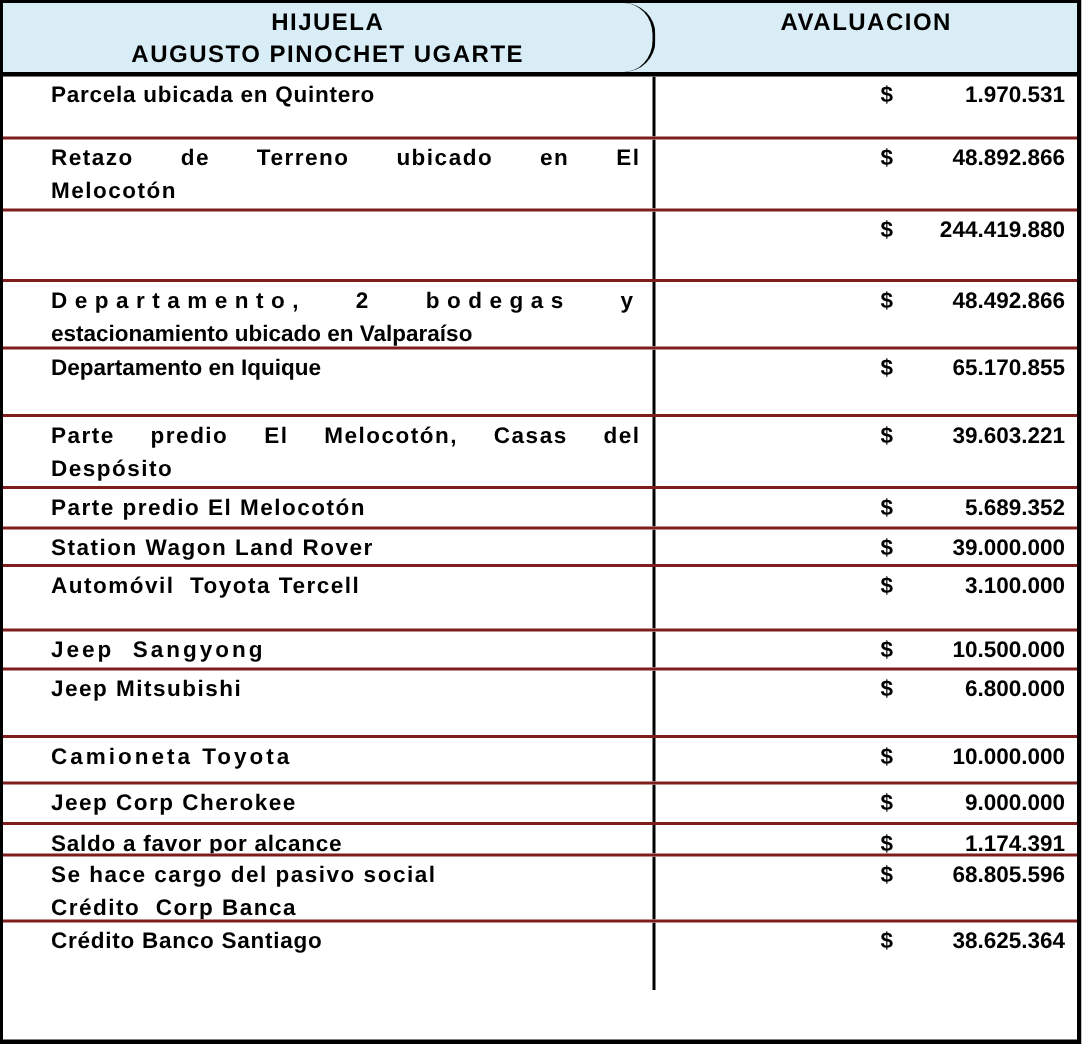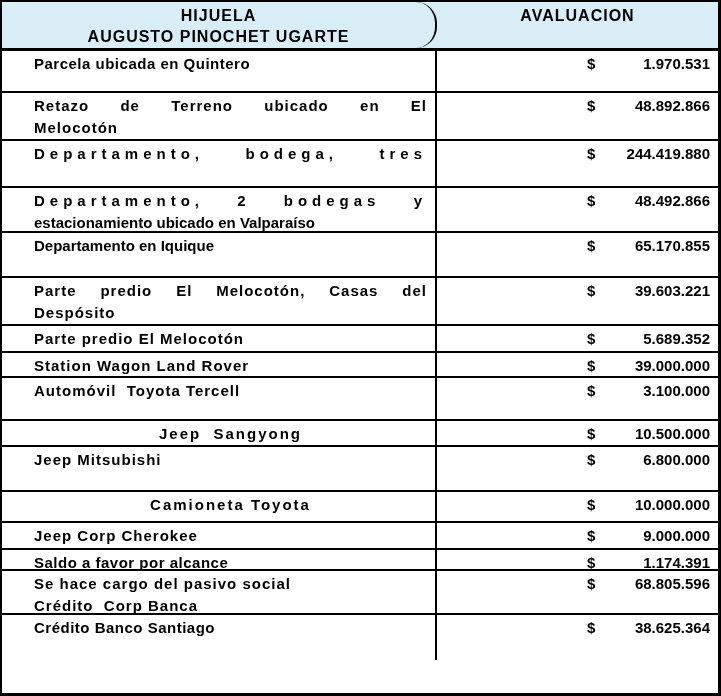--- a/index.html
+++ b/index.html
@@ -14,21 +14,21 @@
     height: 696px;
     box-sizing: border-box;
     border: solid #000;
     border-width: 2px 3px 3px 2px;
     background: #ffffff;
     overflow: hidden;
   }
   .row {
     display: flex;
     box-sizing: border-box;
-    border-bottom: 2px solid #000000;
+    border-bottom: 2px solid #7f1d1d;
     overflow: hidden;
   }
   .row.last { border-bottom: none; }
   .hdr-row {
     display: flex;
     box-sizing: border-box;
     height: 49px;
     border-bottom: 3px solid #000;
     background: #d8edf5;
     overflow: hidden;
@@ -64,21 +64,21 @@
     display: inline-flex;
     justify-content: space-between;
     min-width: 123px;
     font-size: 15px;
     line-height: 22px;
   }
   .just { text-align: justify; text-align-last: justify; }
   .ls0  { letter-spacing: 0; }
   .ls05 { letter-spacing: 0.5px; }
   .ls1  { letter-spacing: 1px; }
-  .ls2  { letter-spacing: 2px; text-align: center; }
+  .ls2  { letter-spacing: 2px; }
   .ls5  { letter-spacing: 5px; }
 </style>
 </head>
 <body>
 
 <div class="doc">
 
   <div class="hdr-row">
     <div class="cell desc">
       <div class="hdr-ln">HIJUELA</div>
@@ -109,21 +109,20 @@
     <div class="cell amt">
       <span class="money">
           <span>$</span>
           <span>48.892.866</span>
         </span>
     </div>
   </div>
 
   <div class="row" style="height:47px">
     <div class="cell desc">
-      <div class="ln ls5 just">Departamento, bodega, tres</div>
     </div>
     <div class="cell amt">
       <span class="money">
           <span>$</span>
           <span>244.419.880</span>
         </span>
     </div>
   </div>
 
   <div class="row" style="height:45px">

